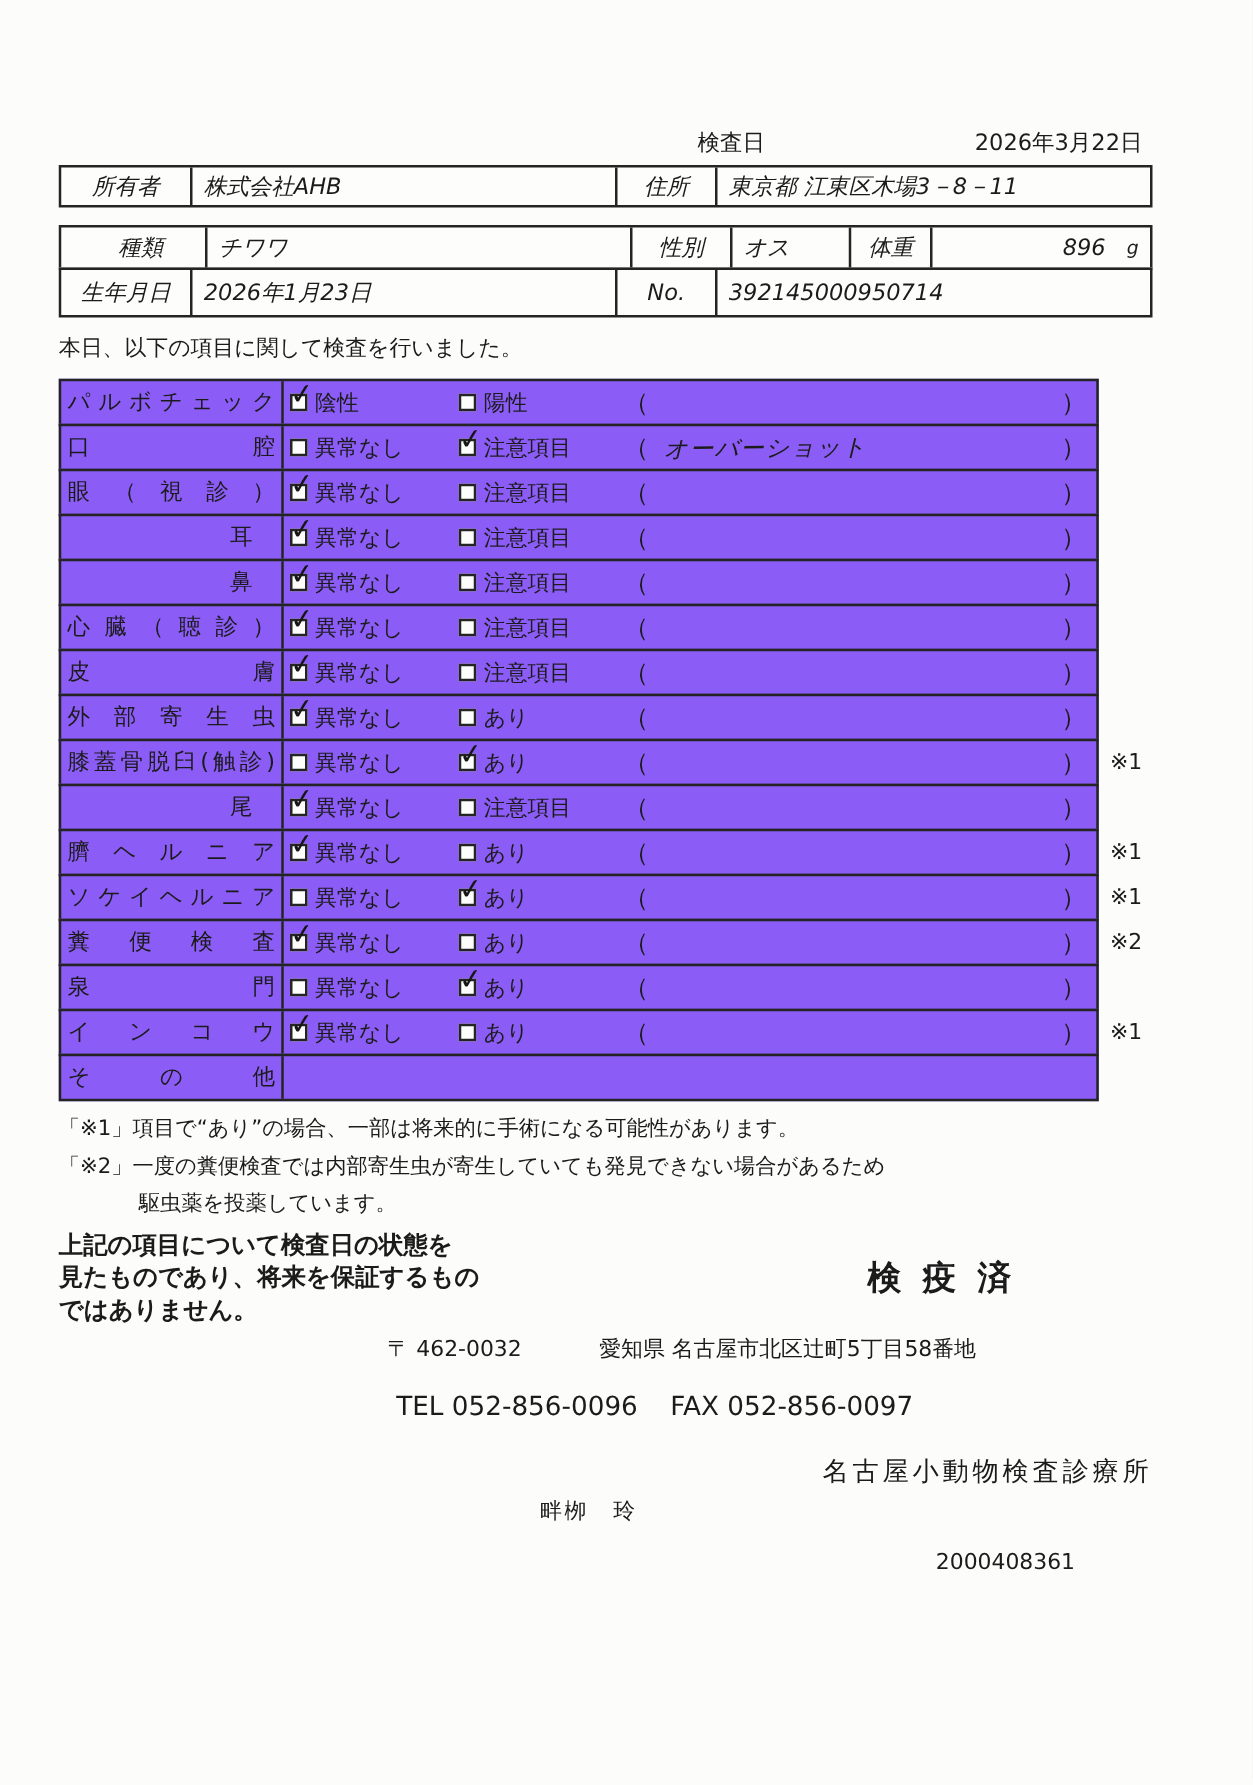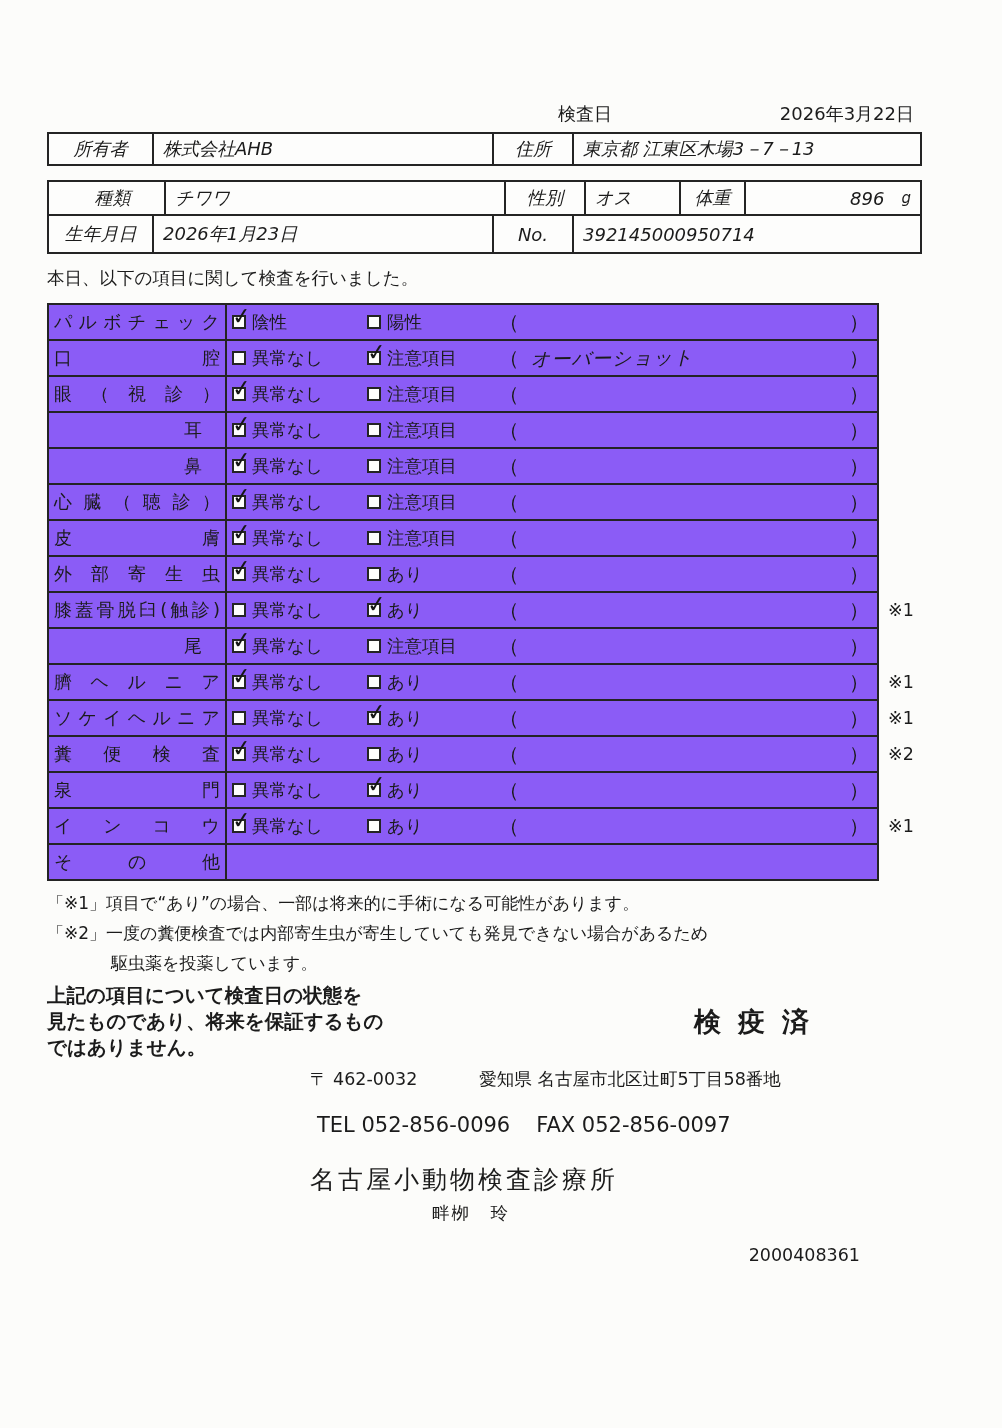--- a/index.html
+++ b/index.html
@@ -114,41 +114,41 @@
     margin-right: 96px;
     align-self: center;
     font-size: 27px;
     font-weight: bold;
     letter-spacing: 17px;
     white-space: nowrap;
   }
 
   .addr-row { margin-top: 6px; margin-left: 263px; font-size: 17.5px; display: flex; gap: 62px; white-space: nowrap; }
   .tel-row { margin-top: 22px; margin-left: 270px; font-size: 21px; display: flex; gap: 26px; white-space: nowrap; }
-  .clinic-name { margin-top: 26px; margin-left: 263px; font-size: 25px; letter-spacing: 3px; }
+  .clinic-name { margin-top: 26px; margin-left: 263px; font-size: 21px; letter-spacing: 3px; text-align: right; }
   .vet-name { margin-top: 5px; margin-left: 385px; font-size: 17.5px; letter-spacing: 2px; }
   .serial { margin-top: 20px; width: 875px; text-align: right; padding-right: 62px; font-size: 17.5px; }
 </style>
 </head>
 <body>
 
 <div class="page">
   <div class="content">
 
 
     <div class="date-row">
       <span>検査日</span>
       <span>2026年3月22日</span>
     </div>
 
     <div class="tbl owner-tbl">
       <div class="cell lab">所有者</div>
       <div class="cell">株式会社AHB</div>
       <div class="cell lab">住所</div>
-      <div class="cell">東京都 江東区木場3－7－13</div>
+      <div class="cell">東京都 江東区木場3－8－11</div>
     </div>
 
     <div class="tbl pet-tbl-a">
       <div class="cell lab">種類</div>
       <div class="cell">チワワ</div>
       <div class="cell lab">性別</div>
       <div class="cell">オス</div>
       <div class="cell lab">体重</div>
       <div class="cell weight-cell">
         <span>896</span>

